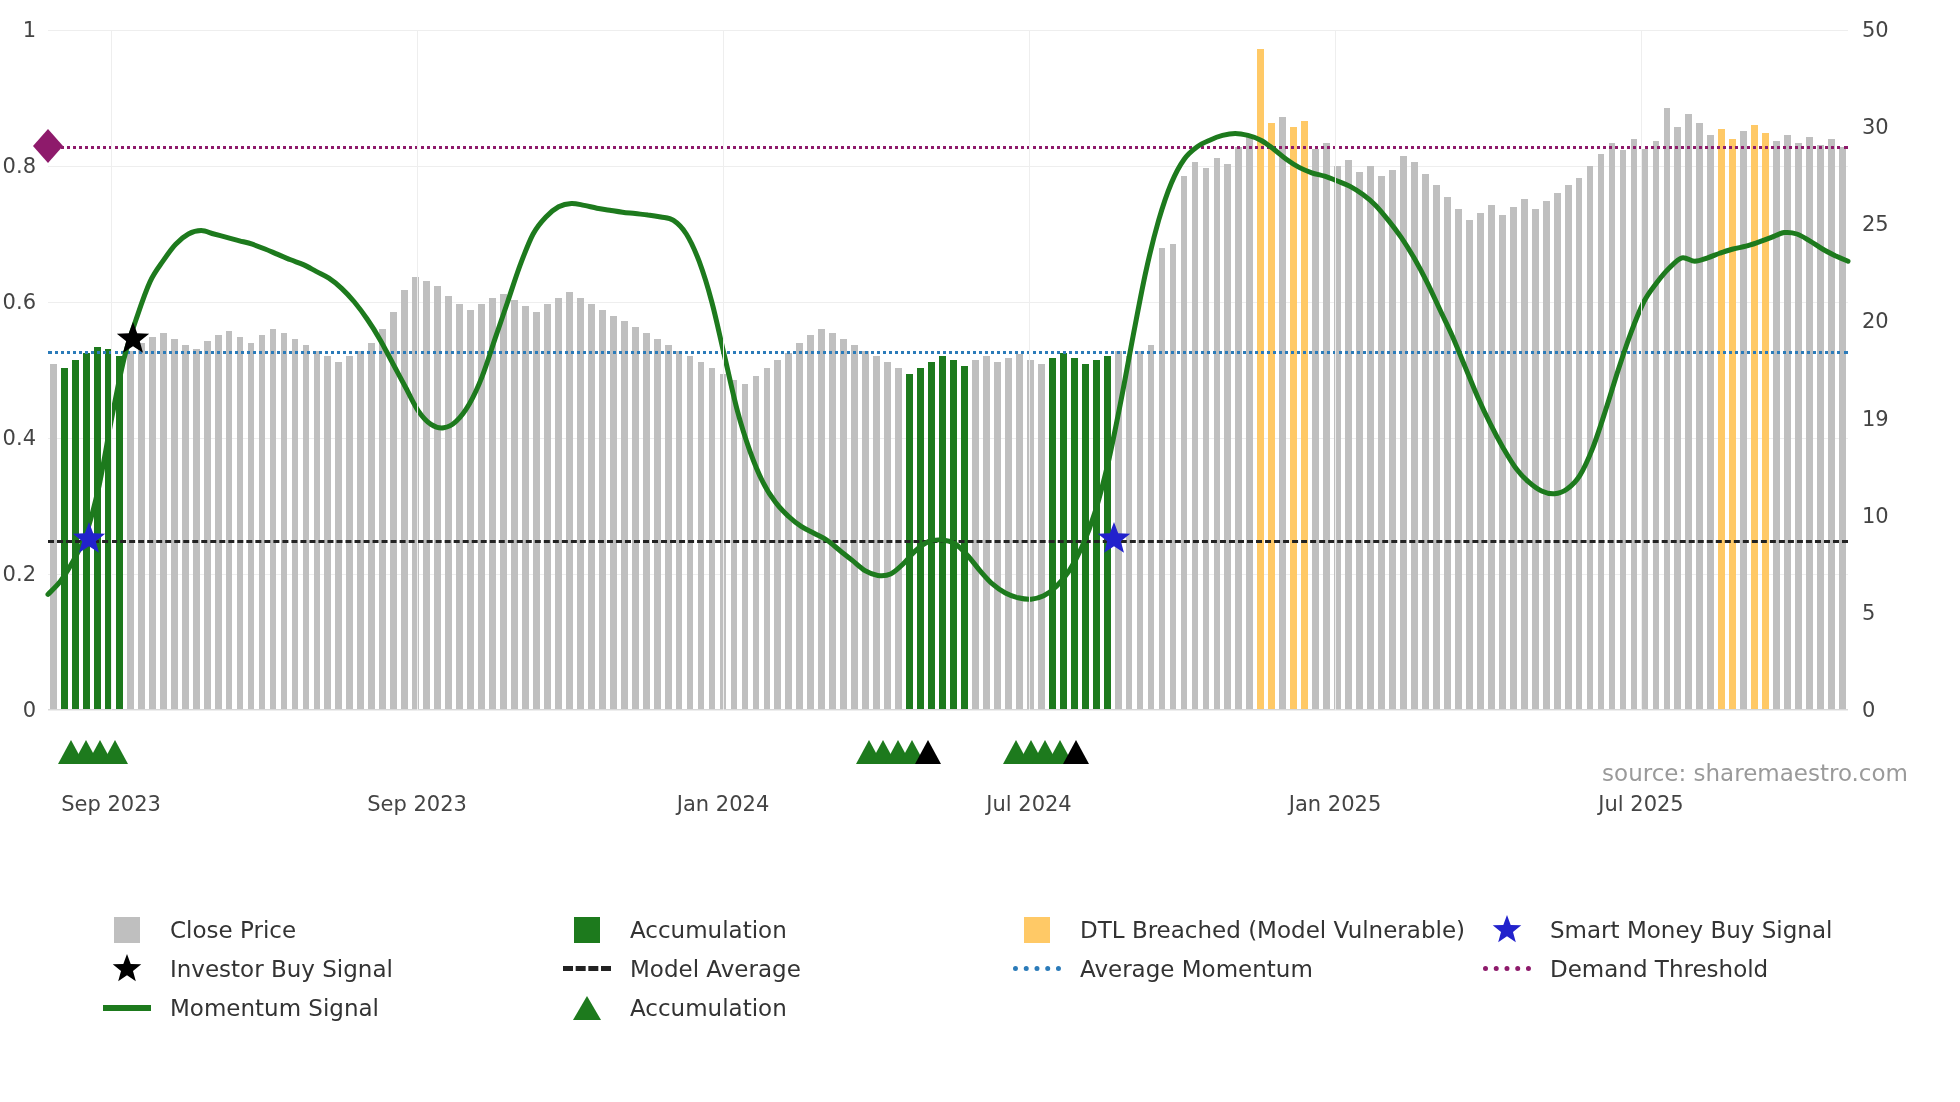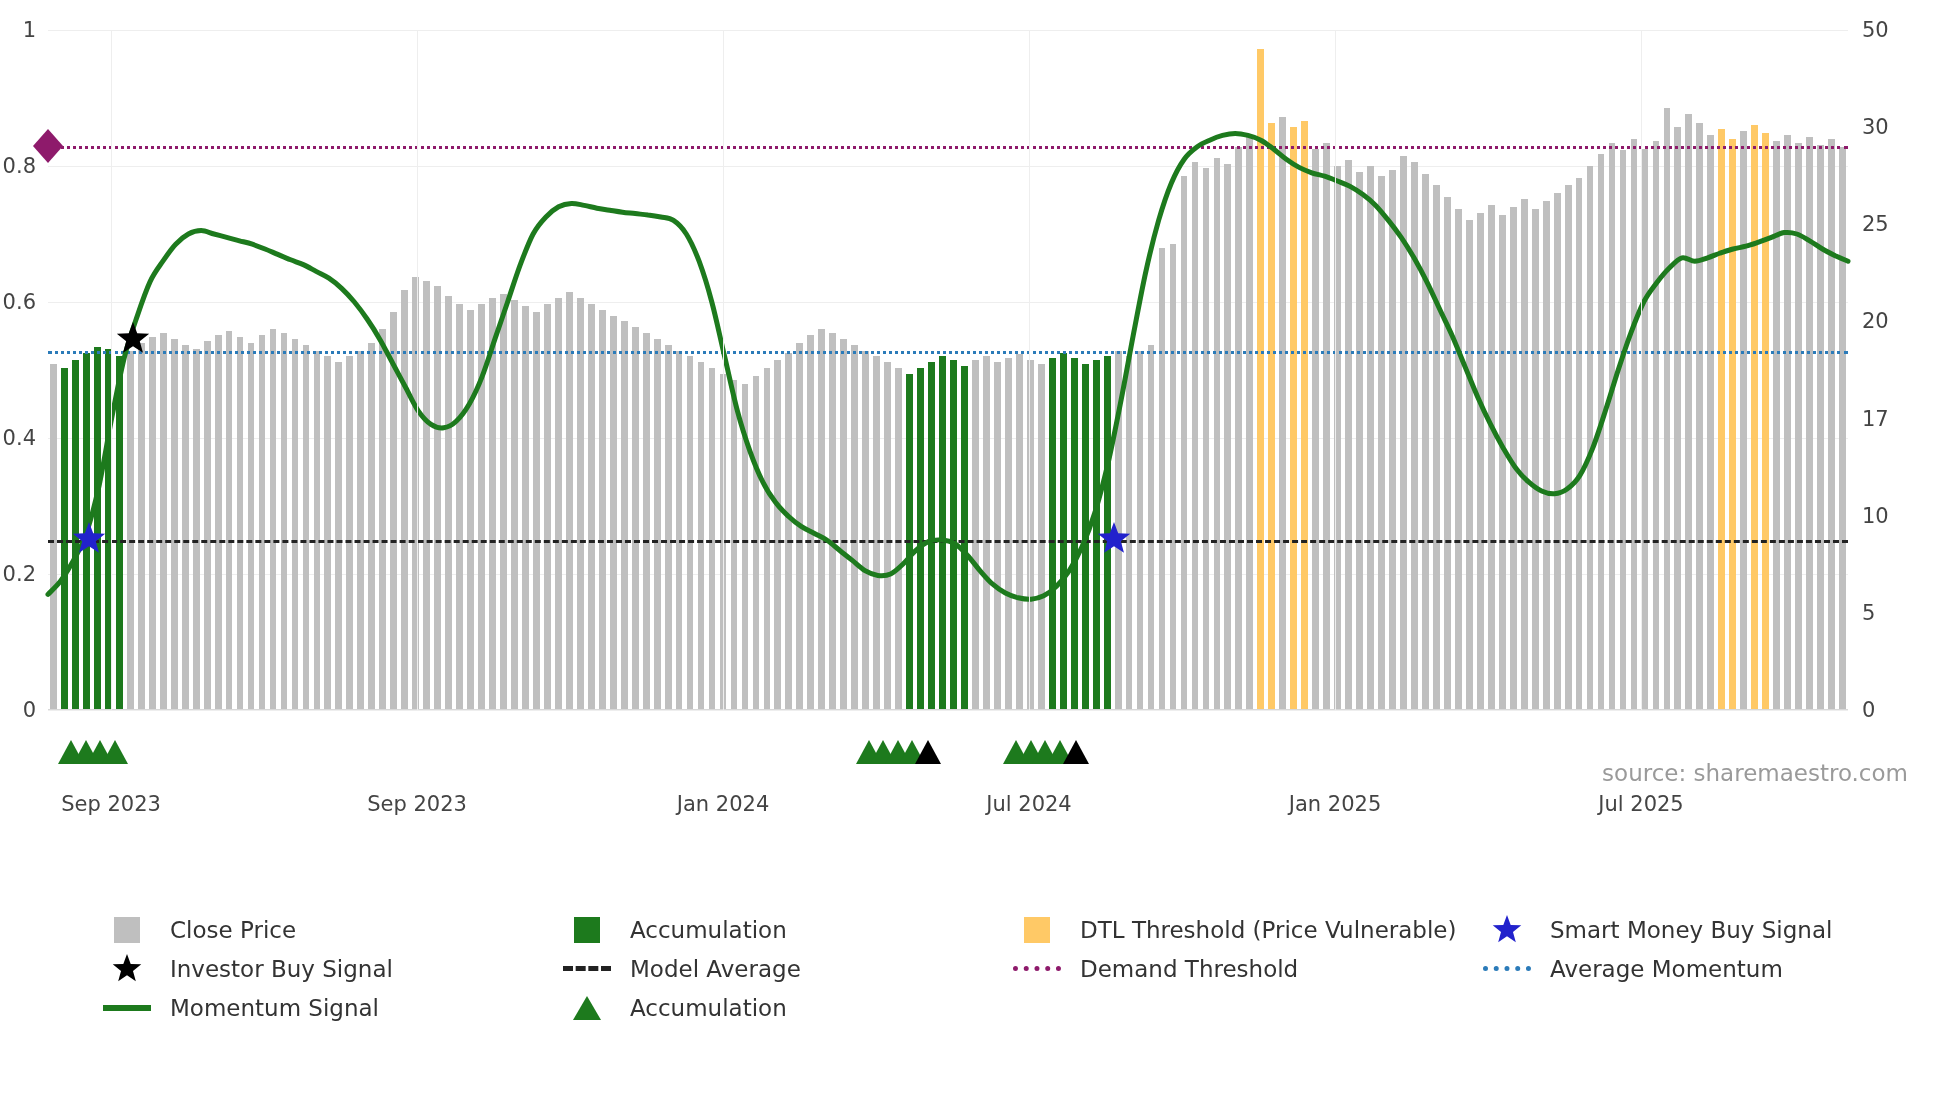--- a/index.html
+++ b/index.html
@@ -416,21 +416,21 @@
         <div class="ytick-left" style="top: 544px;">0.2</div>
         <div class="ytick-left" style="top: 408px;">0.4</div>
         <div class="ytick-left" style="top: 272px;">0.6</div>
         <div class="ytick-left" style="top: 136px;">0.8</div>
         <div class="ytick-left" style="top: 0px;">1</div>
       </div>
     <div id="yright">
         <div class="ytick-right" style="top: 680px;">0</div>
         <div class="ytick-right" style="top: 582.857px;">5</div>
         <div class="ytick-right" style="top: 485.714px;">10</div>
-        <div class="ytick-right" style="top: 388.571px;">17</div>
+        <div class="ytick-right" style="top: 388.571px;">19</div>
         <div class="ytick-right" style="top: 291.429px;">20</div>
         <div class="ytick-right" style="top: 194.286px;">25</div>
         <div class="ytick-right" style="top: 97.1429px;">30</div>
         <div class="ytick-right" style="top: 0px;">50</div>
       </div>
   </div>
 
   <div class="tri-row" id="tri-row">
       <div class="tri" style="left: 23.4px;"></div>
       <div class="tri" style="left: 37.8px;"></div>
@@ -460,21 +460,21 @@
       <div class="legend-item">
         <span class="legend-sym">
           <span class="sw-rect" style="background:#1d7a1d"></span>
         </span>
         <span class="legend-label">Accumulation</span>
       </div>
       <div class="legend-item">
         <span class="legend-sym">
           <span class="sw-rect" style="background:#ffc966"></span>
         </span>
-        <span class="legend-label">DTL Threshold (Price Vulnerable)</span>
+        <span class="legend-label">DTL Breached (Model Vulnerable)</span>
       </div>
       <div class="legend-item">
         <span class="legend-sym">
           <svg width="30" height="30">
             <polygon points="15.00,0.00 18.70,9.90 29.27,10.36 20.99,16.95 23.82,27.14 15.00,21.30 6.18,27.14 9.01,16.95 0.73,10.36 11.30,9.90" fill="#2222cc"></polygon>
           </svg>
         </span>
         <span class="legend-label">Smart Money Buy Signal</span>
       </div>
       <div class="legend-item">
@@ -486,29 +486,29 @@
         <span class="legend-label">Investor Buy Signal</span>
       </div>
       <div class="legend-item">
         <span class="legend-sym">
           <span class="sw-line dashed"></span>
         </span>
         <span class="legend-label">Model Average</span>
       </div>
       <div class="legend-item">
         <span class="legend-sym">
+          <span class="sw-line dotted-blue"></span>
+        </span>
+        <span class="legend-label">Average Momentum</span>
+      </div>
+      <div class="legend-item">
+        <span class="legend-sym">
           <span class="sw-line dotted-purple"></span>
         </span>
         <span class="legend-label">Demand Threshold</span>
-      </div>
-      <div class="legend-item">
-        <span class="legend-sym">
-          <span class="sw-line dotted-blue"></span>
-        </span>
-        <span class="legend-label">Average Momentum</span>
       </div>
       <div class="legend-item">
         <span class="legend-sym">
           <span class="sw-line solid-green"></span>
         </span>
         <span class="legend-label">Momentum Signal</span>
       </div>
       <div class="legend-item">
         <span class="legend-sym">
           <svg width="30" height="26">

